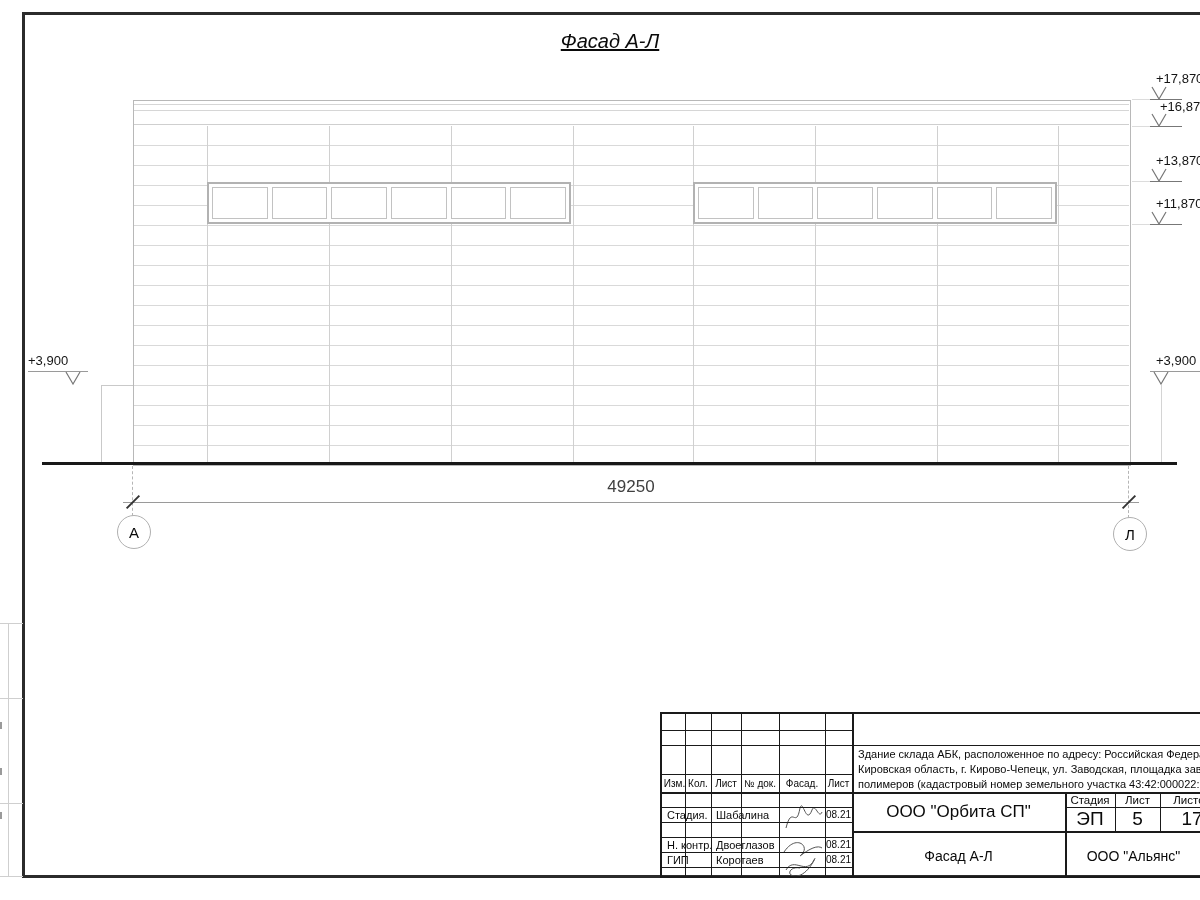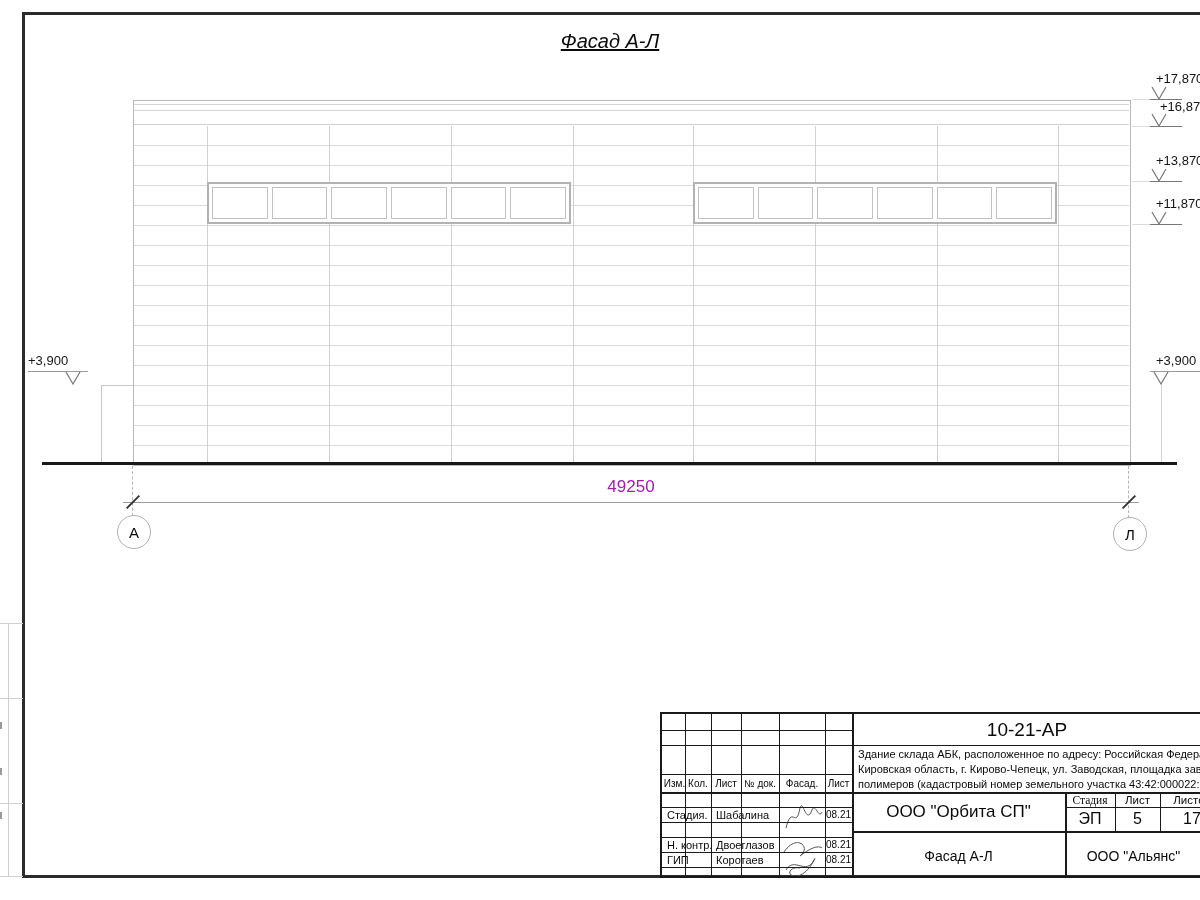--- a/index.html
+++ b/index.html
@@ -22,33 +22,33 @@
   
   .ev-text{position:absolute;font-size:13px;color:#141414;white-space:nowrap;}
   .ev-bar{position:absolute;height:1px;background:#777;}
   .ev-ext{position:absolute;height:1px;background:#dcdcdc;}
   .ev-v{position:absolute;}
   
   .ground{position:absolute;left:42px;top:462px;width:1135px;height:3px;background:#181818;}
   .dimline{position:absolute;left:123px;top:502px;width:1016px;height:1px;background:#9a9a9a;}
   .tick{position:absolute;width:18px;height:2px;background:#333;transform:rotate(-45deg);}
   .extdash{position:absolute;width:0;border-left:1px dashed #b5b5b5;}
-  .dim-text{position:absolute;left:561px;top:477px;width:140px;text-align:center;font-size:17px;color:#a21caf;}
+  .dim-text{position:absolute;left:561px;top:477px;width:140px;text-align:center;font-size:17px;color:#404040;}
   .bubble{position:absolute;width:32px;height:32px;border:1px solid #b0b0b0;border-radius:50%;
     display:flex;align-items:center;justify-content:center;font-size:15px;color:#0a0a0a;background:#fff;}
   
   #tblock{position:absolute;left:660px;top:712px;width:540px;height:166px;box-sizing:border-box;
     border-top:2px solid #1a1a1a;border-left:2px solid #1a1a1a;border-bottom:2px solid #1a1a1a;overflow:hidden;}
   .tline{position:absolute;background:#1a1a1a;}
   .tcell{position:absolute;display:flex;align-items:center;justify-content:center;
     font-size:11px;color:#0a0a0a;white-space:nowrap;overflow:visible;}
   .tcell.left{justify-content:flex-start;padding-left:3px;}
   .doc-num{font-size:19px;}
   .company{font-size:17px;}
-  .stval{font-size:16px;}
+  .stval{font-size:19px;}
   .stlab{font-size:11.5px;}
   .viewname{font-size:14px;}
   .client{font-size:14px;}
   .desc{position:absolute;left:196px;top:33px;width:400px;font-size:11px;line-height:15px;
     color:#0a0a0a;white-space:nowrap;}
   .small-mark{position:absolute;width:2px;height:7px;background:#9a9a9a;}
 </style>
 </head>
 <body>
 
@@ -182,31 +182,30 @@
     <div class="tcell left" style="left:51px;top:138px;width:66px;height:15px;">Коротаев</div>
     <div class="tcell" style="left:163px;top:138px;width:27px;height:15px;font-size:10px;">08.21</div>
 
     <svg style="position:absolute;left:120px;top:86px;" width="42" height="34">
       <path d="M4,28 C10,4 14,30 18,8 C21,-2 24,26 30,10 C33,2 37,20 40,12" fill="none" stroke="#555" stroke-width="1"></path>
     </svg>
     <svg style="position:absolute;left:118px;top:118px;" width="46" height="50">
       <path d="M4,20 C16,2 30,14 22,22 C14,30 34,10 42,16 M6,38 C14,24 26,44 34,28 C38,20 28,46 14,44 C6,43 10,34 20,36" fill="none" stroke="#555" stroke-width="1"></path>
     </svg>
 
-    <div class="tcell doc-num" style="left:192px;top:2px;width:346px;height:28px;">10-21-АР</div>
 
     <div class="desc">
       <div>Здание склада АБК, расположенное по адресу: Российская Федерац</div>
       <div>Кировская область, г. Кирово-Чепецк, ул. Заводская, площадка заво</div>
       <div>полимеров (кадастровый номер земельного участка 43:42:000022:</div>
     </div>
 
     <div class="tcell company" style="left:192px;top:80px;width:209px;height:36px;">ООО "Орбита СП"</div>
 
-    <div class="tcell stlab" style="left:403px;top:79px;width:50px;height:14px;font-family:Liberation Serif, serif;">Стадия</div>
+    <div class="tcell stlab" style="left:403px;top:79px;width:50px;height:14px;">Стадия</div>
     <div class="tcell stlab" style="left:453px;top:79px;width:45px;height:14px;">Лист</div>
     <div class="tcell stlab" style="left:498px;top:79px;width:64px;height:14px;">Листов</div>
     <div class="tcell stval" style="left:403px;top:94px;width:50px;height:22px;">ЭП</div>
     <div class="tcell stval" style="left:453px;top:94px;width:45px;height:22px;">5</div>
     <div class="tcell stval" style="left:498px;top:94px;width:64px;height:22px;">17</div>
 
     <div class="tcell viewname" style="left:192px;top:119px;width:209px;height:45px;">Фасад А-Л</div>
     <div class="tcell client" style="left:403px;top:119px;width:137px;height:45px;">ООО "Альянс"</div>
   <div class="tline" style="left: 23px; top: 0px; width: 1px; height: 166px;"></div>
       <div class="tline" style="left: 49px; top: 0px; width: 1px; height: 166px;"></div>

